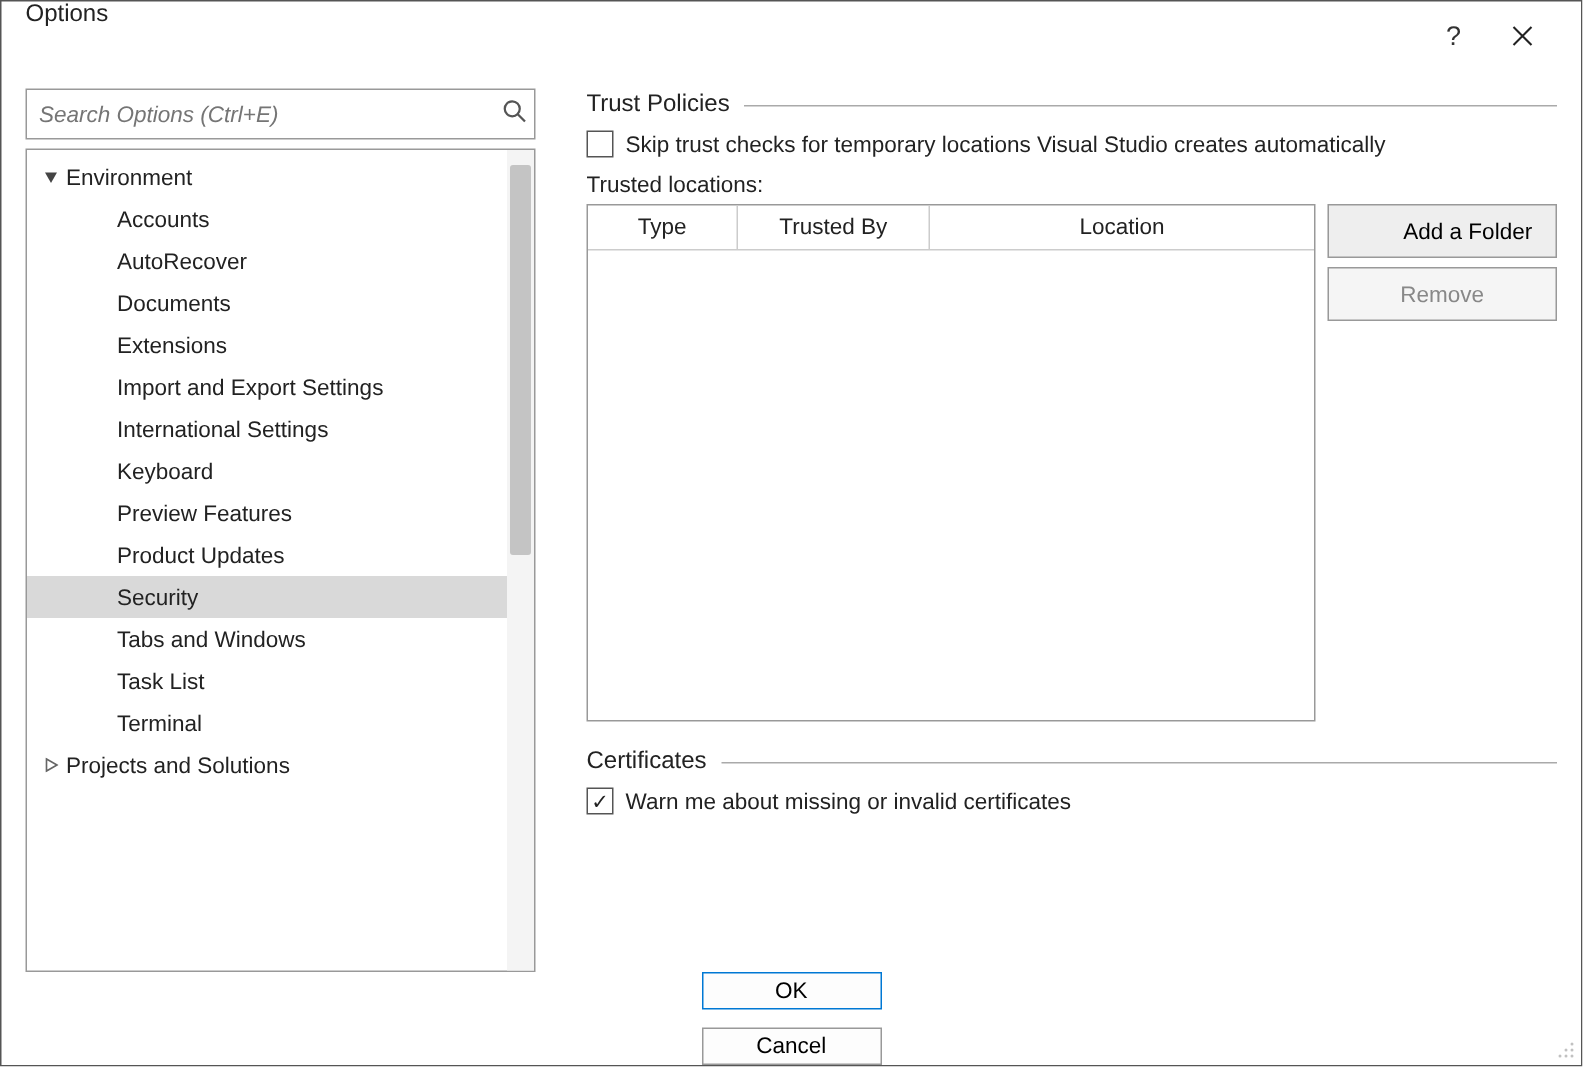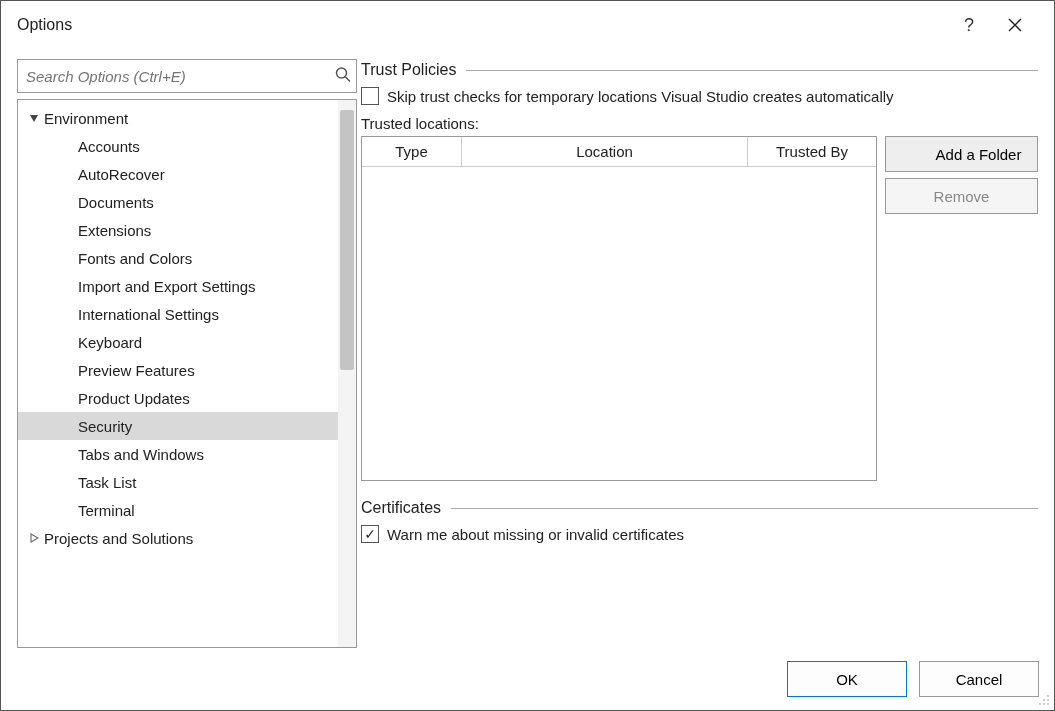--- a/index.html
+++ b/index.html
@@ -1,30 +1,30 @@
 <!DOCTYPE html>
 <html><head>
 <meta charset="utf-8">
 <style>
   * { box-sizing: border-box; }
   html, body { margin: 0; padding: 0; font-family: "Segoe UI", Tahoma, sans-serif; font-size: 15px; color: #222; background: #fff; }
   .window {
     width: 1055px; height: 711px; border: 1px solid #555; background: #fff; position: relative; display: flex; flex-direction: column;
   }
   .titlebar {
-    height: 48px; display: flex; align-items: center; padding: 0 16px;
+    height: 48px; display: flex; padding: 0 16px;
   }
   .titlebar .title { font-size: 16px; }
   .titlebar .spacer { flex: 1; }
   .titlebar .help, .titlebar .close {
     width: 46px; height: 46px; display: flex; align-items: center; justify-content: center;
     font-size: 18px; color: #333; cursor: pointer;
   }
   .body {
-    flex: 1; display: flex; padding: 10px 16px 0 16px; gap: 4px; min-height: 0;
+    flex: 1; display: flex; padding: 10px 16px 0 16px; gap: 34px; min-height: 0;
   }
   .left-pane { width: 340px; display: flex; flex-direction: column; }
   .search-wrap { position: relative; width: 340px; height: 34px; margin-bottom: 6px; }
   .search-input {
     width: 100%; height: 100%; border: 1px solid #999; padding: 4px 32px 4px 8px;
     font-family: inherit; font-size: 15px; font-style: italic; color: #555; background: #fff;
   }
   .search-icon { position: absolute; right: 6px; top: 50%; transform: translateY(-50%); color: #555; pointer-events: none; }
   .tree-wrap { border: 1px solid #999; flex: 1; min-height: 0; display: flex; }
   .tree { flex: 1; overflow-y: auto; padding: 4px 0; }
@@ -57,21 +57,21 @@
   .th.loc { flex: 1; }
   .th.by { width: 128px; }
   .side-buttons { width: 153px; display: flex; flex-direction: column; gap: 6px; }
   .btn {
     height: 36px; border: 1px solid #999; background: #fdfdfd; font-family: inherit; font-size: 15px; cursor: pointer;
   }
   .btn.primary-outline { border-color: #0078d4; color: #000; }
   .btn:disabled { color: #888; cursor: default; background: #f5f5f5; }
   .btn.shaded { background: #eee; padding-left: 40px; }
   .footer {
-    height: 62px; display: flex; align-items: center; justify-content: flex-end; gap: 12px; padding: 0 15px;
+    height: 62px; display: flex; align-items: center; justify-content: flex-end; gap: 12px; padding: 0 15px; flex-direction: column;
   }
   .btn.wide { width: 120px; }
   .resize-grip { position: absolute; right: 4px; bottom: 4px; width: 14px; height: 14px; opacity: .6; }
 </style>
 </head>
 <body>
 
 <div class="window">
 
   <div class="titlebar">
@@ -115,23 +115,20 @@
               <div class="tree-sub">
                 <span>AutoRecover</span>
               </div>
               <div class="tree-sub">
                 <span>Documents</span>
               </div>
               <div class="tree-sub">
                 <span>Extensions</span>
               </div>
               <div class="tree-sub">
-                <span>Fonts and Colors</span>
-              </div>
-              <div class="tree-sub">
                 <span>Import and Export Settings</span>
               </div>
               <div class="tree-sub">
                 <span>International Settings</span>
               </div>
               <div class="tree-sub">
                 <span>Keyboard</span>
               </div>
               <div class="tree-sub">
                 <span>Preview Features</span>
@@ -179,22 +176,22 @@
         <span class="cb"></span>
         <span>Skip trust checks for temporary locations Visual Studio creates automatically</span>
       </div>
 
       <div class="sublabel">Trusted locations:</div>
 
       <div class="table-row">
         <div class="table">
           <div class="thead">
             <div class="th type">Type</div>
+            <div class="th by">Trusted By</div>
             <div class="th loc">Location</div>
-            <div class="th by">Trusted By</div>
           </div>
         </div>
         <div class="side-buttons">
           <button class="btn shaded">Add a Folder</button>
           <button class="btn" disabled="">Remove</button>
         </div>
       </div>
 
       <div class="group-header">
         <span class="label">Certificates</span>

